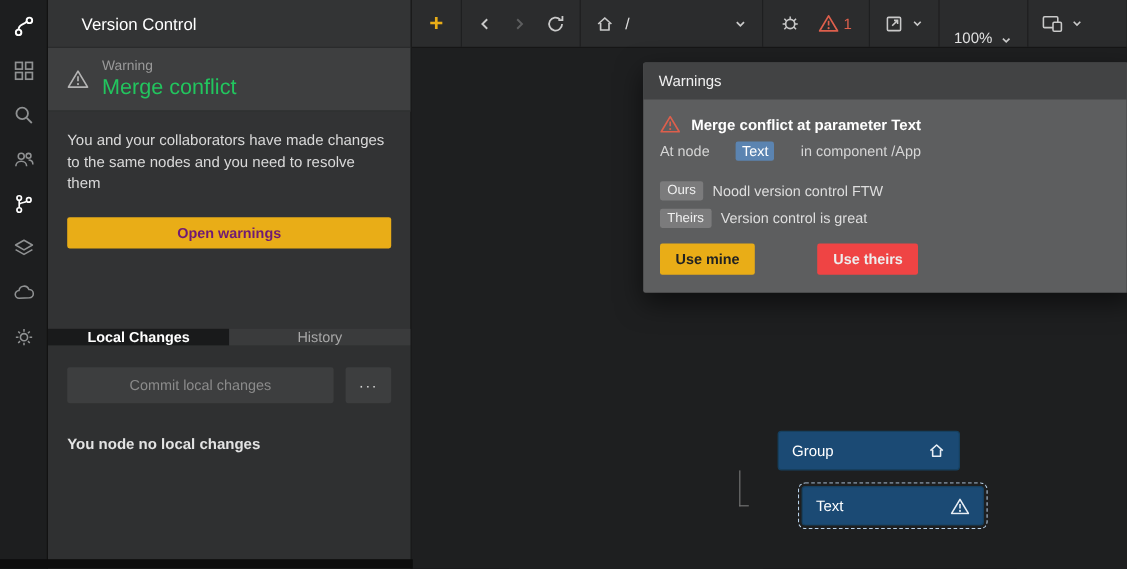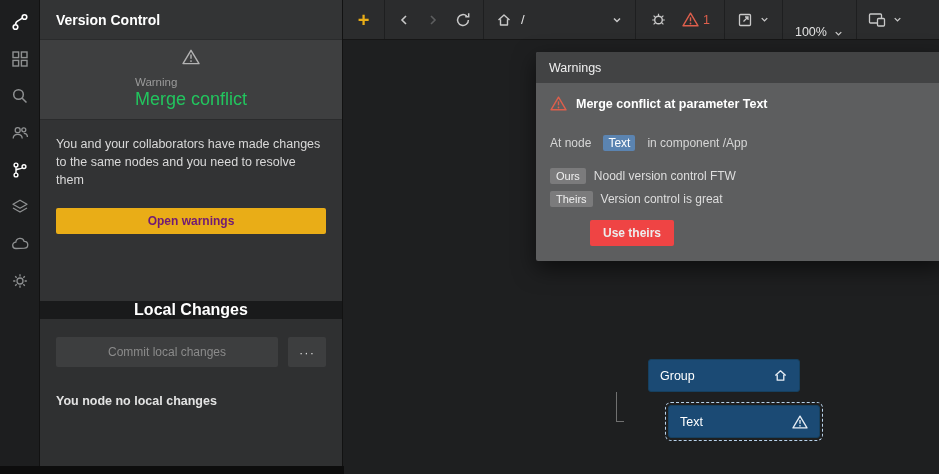--- a/index.html
+++ b/index.html
@@ -8,29 +8,29 @@
 
   
   .rail { width:40px; flex:0 0 40px; background:#1d1e1f; border-right:1px solid #121212; display:flex; flex-direction:column; align-items:center; padding-top:10px; gap:13px; position:relative; z-index:3; }
   .ricon { width:24px; height:24px; display:flex; align-items:center; justify-content:center; color:#8f9192; cursor:pointer; }
   .ricon.active { color:#ffffff; }
   svg { display:block; }
 
   
   .panel { width:303px; flex:0 0 303px; background:#323334; display:flex; flex-direction:column; border-right:1px solid #121212; position:relative; z-index:3; }
   .panel-header { height:40px; flex:0 0 40px; display:flex; align-items:center; padding:0 16px; background:#333435; border-bottom:1px solid #2a2b2c; }
-  .panel-title { color:#ffffff; font-size:14px; font-weight:bold; }
-  .warnbox { background:#3e3f40; padding:9px 16px; display:flex; gap:11px; align-items:center; border-bottom:1px solid #2a2b2c; color:#b3b3b3;flex-direction:column; }
+  .panel-title { color:#ffffff; font-size:14px; font-weight:normal;margin-left:12px; }
+  .warnbox { background:#3e3f40; padding:9px 16px; display:flex; gap:11px; align-items:center; border-bottom:1px solid #2a2b2c; color:#b3b3b3; }
   .warnbox-texts { display:flex; flex-direction:column; gap:1px; }
   .wlabel { color:#9a9a9a; font-size:11.5px; }
   .wtitle { color:#22c55e; font-size:18px; }
   .desc { color:#d9d9d9; font-size:12.5px; line-height:1.45; padding:15px 16px 0; }
   .open-warn { margin:19px 16px 0; height:26px; background:#e9ad17; color:#701a75; font-weight:bold; font-size:12px; border:none; border-radius:2px; cursor:pointer; font-family:inherit; }
   .tabs { display:flex; margin-top:19px; flex:0 0 34px; }
-  .tab { flex:1; display:flex; align-items:center; justify-content:center; font-size:16px; background:#3a3b3c; color:#a8a8a8; cursor:pointer;margin-top:48px; }
+  .tab { flex:1; display:flex; align-items:center; justify-content:center; font-size:12px; background:#3a3b3c; color:#a8a8a8; cursor:pointer;margin-top:48px; }
   .tab.active { background:#191a1b; color:#ffffff; font-weight:bold; }
   .panel-body { background:#2f3031; flex:1; display:flex; flex-direction:column; }
   .commit-row { display:flex; gap:10px; padding:18px 16px 0; }
   .commit-btn { flex:1; height:30px; background:#3d3e3f; color:#8b8b8b; font-size:12px; border:none; border-radius:2px; font-family:inherit; }
   .more-btn { width:38px; height:30px; background:#3d3e3f; color:#d6d6d6; border:none; border-radius:2px; font-size:13px; letter-spacing:1px; cursor:pointer; font-family:inherit; }
   .empty-msg { color:#e3e3e3; font-size:12.5px; font-weight:bold; padding:27px 16px; }
   .left-footer { position:absolute; left:0; bottom:0; width:344px; height:8px; background:#0d0d0d; z-index:6; }
 
   
   .main { flex:1; display:flex; flex-direction:column; min-width:0; }
@@ -61,21 +61,21 @@
   .node-group { left:261px; top:319px; width:152px; }
   .node-text { left:281px; top:365px; width:152px; outline:1px dashed #b9d2ea; outline-offset:2px; }
   .connector { position:absolute; left:273px; top:352px; width:8px; height:30px; border-left:1px solid #707070; border-bottom:1px solid #707070; }
 
   
   .popup { position:absolute; left:536px; top:52px; width:408px; background:#5d5e5f; border-radius:2px; box-shadow:0 8px 22px rgba(0,0,0,0.55); z-index:10; }
   .popup-header { height:31px; background:#424344; display:flex; align-items:center; padding:0 13px; color:#f0f0f0; font-size:12.5px; border-radius:2px 2px 0 0; }
   .popup-body { padding:13px 14px 15px; }
   .conflict-row { display:flex; align-items:center; gap:9px; color:#dd5f4c;text-align:right; }
   .conflict-title { color:#ffffff; font-size:12.5px; font-weight:bold; }
-  .atnode-row { margin-top:24px; color:#d6d6d6; font-size:12px; display:flex; align-items:center; gap:12px; }
+  .atnode-row { margin-top:7px; color:#d6d6d6; font-size:12px; display:flex; align-items:center; gap:22px; }
   .node-chip { background:#5b84b1; color:#ffffff; padding:1px 5px; border-radius:2px; font-size:12px; }
   .diff-row { margin-top:7px; display:flex; align-items:center; gap:8px; font-size:12px; color:#dedede; }
   .diff-row.first { margin-top:17px; }
   .diff-badge { background:#7b7b7c; color:#f0f0f0; font-size:11px; padding:2px 6px; border-radius:2px; }
   .popup-actions { margin-top:13px; display:flex; gap:12px; }
   .btn-mine { height:26px; padding:0 13px; background:#e9ad17; color:#222222; font-weight:bold; font-size:12px; border:none; border-radius:2px; cursor:pointer; font-family:inherit; }
   .btn-theirs { height:26px; padding:0 13px; background:#ef4444; color:#ededed; font-weight:bold; font-size:12px; border:none; border-radius:2px; cursor:pointer; font-family:inherit;margin-left:40px; }
 </style>
 </head>
 <body>
@@ -167,20 +167,21 @@
         <span class="wtitle">Merge conflict</span>
       </span>
     </div>
 
     <div class="desc">You and your collaborators have made changes to the same nodes and you need to resolve them</div>
 
     <button class="open-warn">Open warnings</button>
 
     <div class="tabs">
       <div class="tab active">Local Changes</div>
+      <div class="tab">History</div>
     </div>
 
     <div class="panel-body">
       <div class="commit-row">
         <button class="commit-btn" disabled="">Commit local changes</button>
         <button class="more-btn">···</button>
       </div>
       <div class="empty-msg">You node no local changes</div>
     </div>
   </div>
@@ -324,19 +325,20 @@
       </div>
       <div class="diff-row first">
         <span class="diff-badge">Ours</span>
         <span>Noodl version control FTW</span>
       </div>
       <div class="diff-row">
         <span class="diff-badge">Theirs</span>
         <span>Version control is great</span>
       </div>
       <div class="popup-actions">
+        <button class="btn-mine">Use mine</button>
         <button class="btn-theirs">Use theirs</button>
       </div>
     </div>
   </div>
 
   <div class="left-footer"></div>
 </div>
 
 </body></html>

